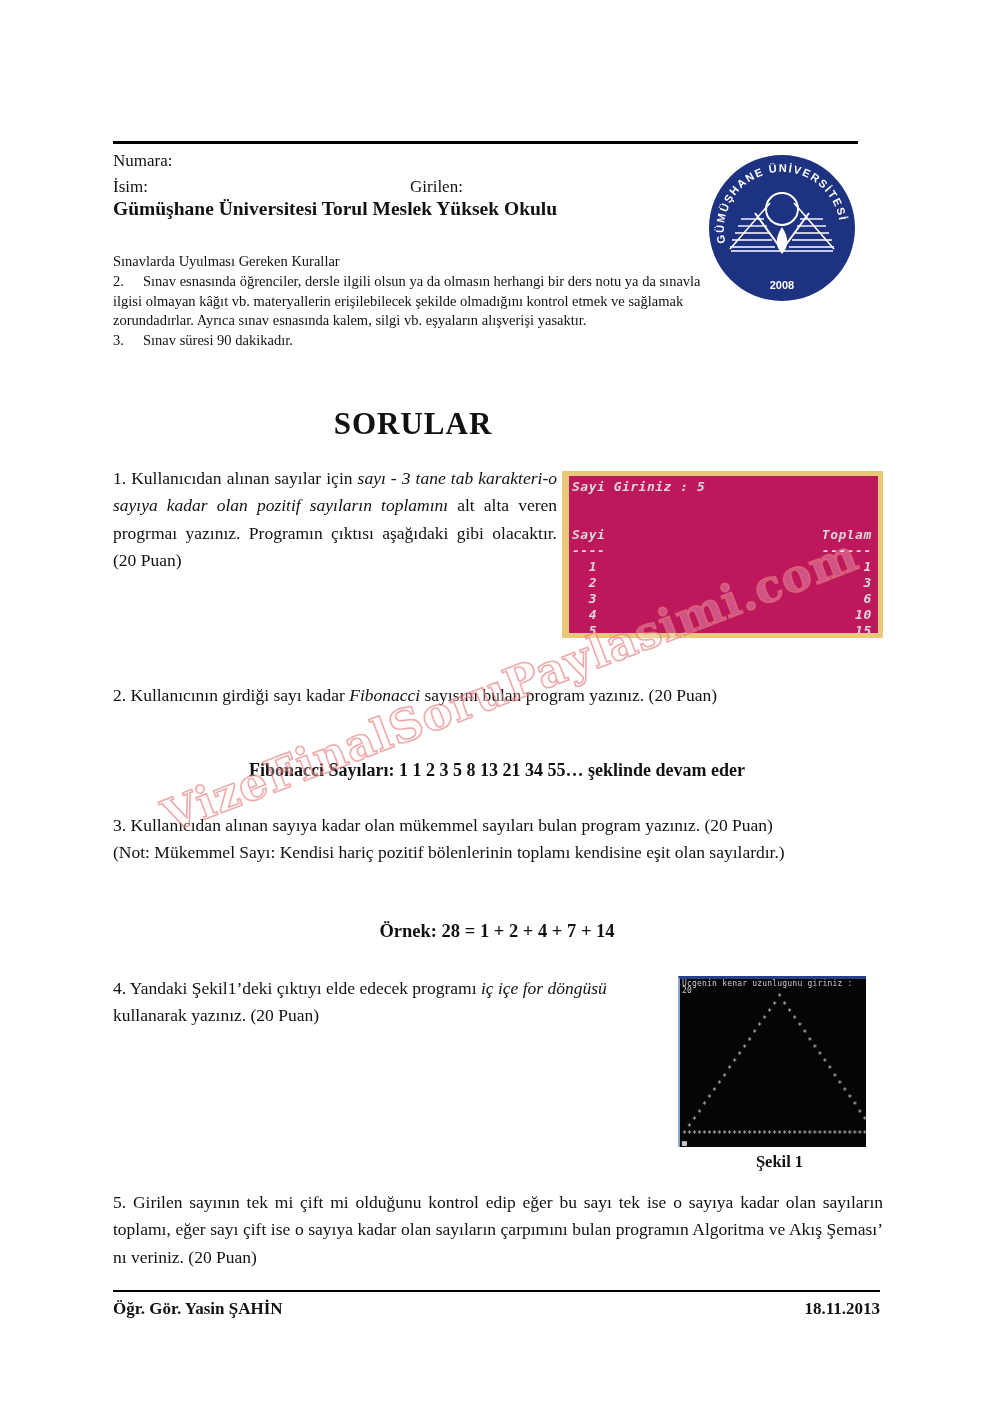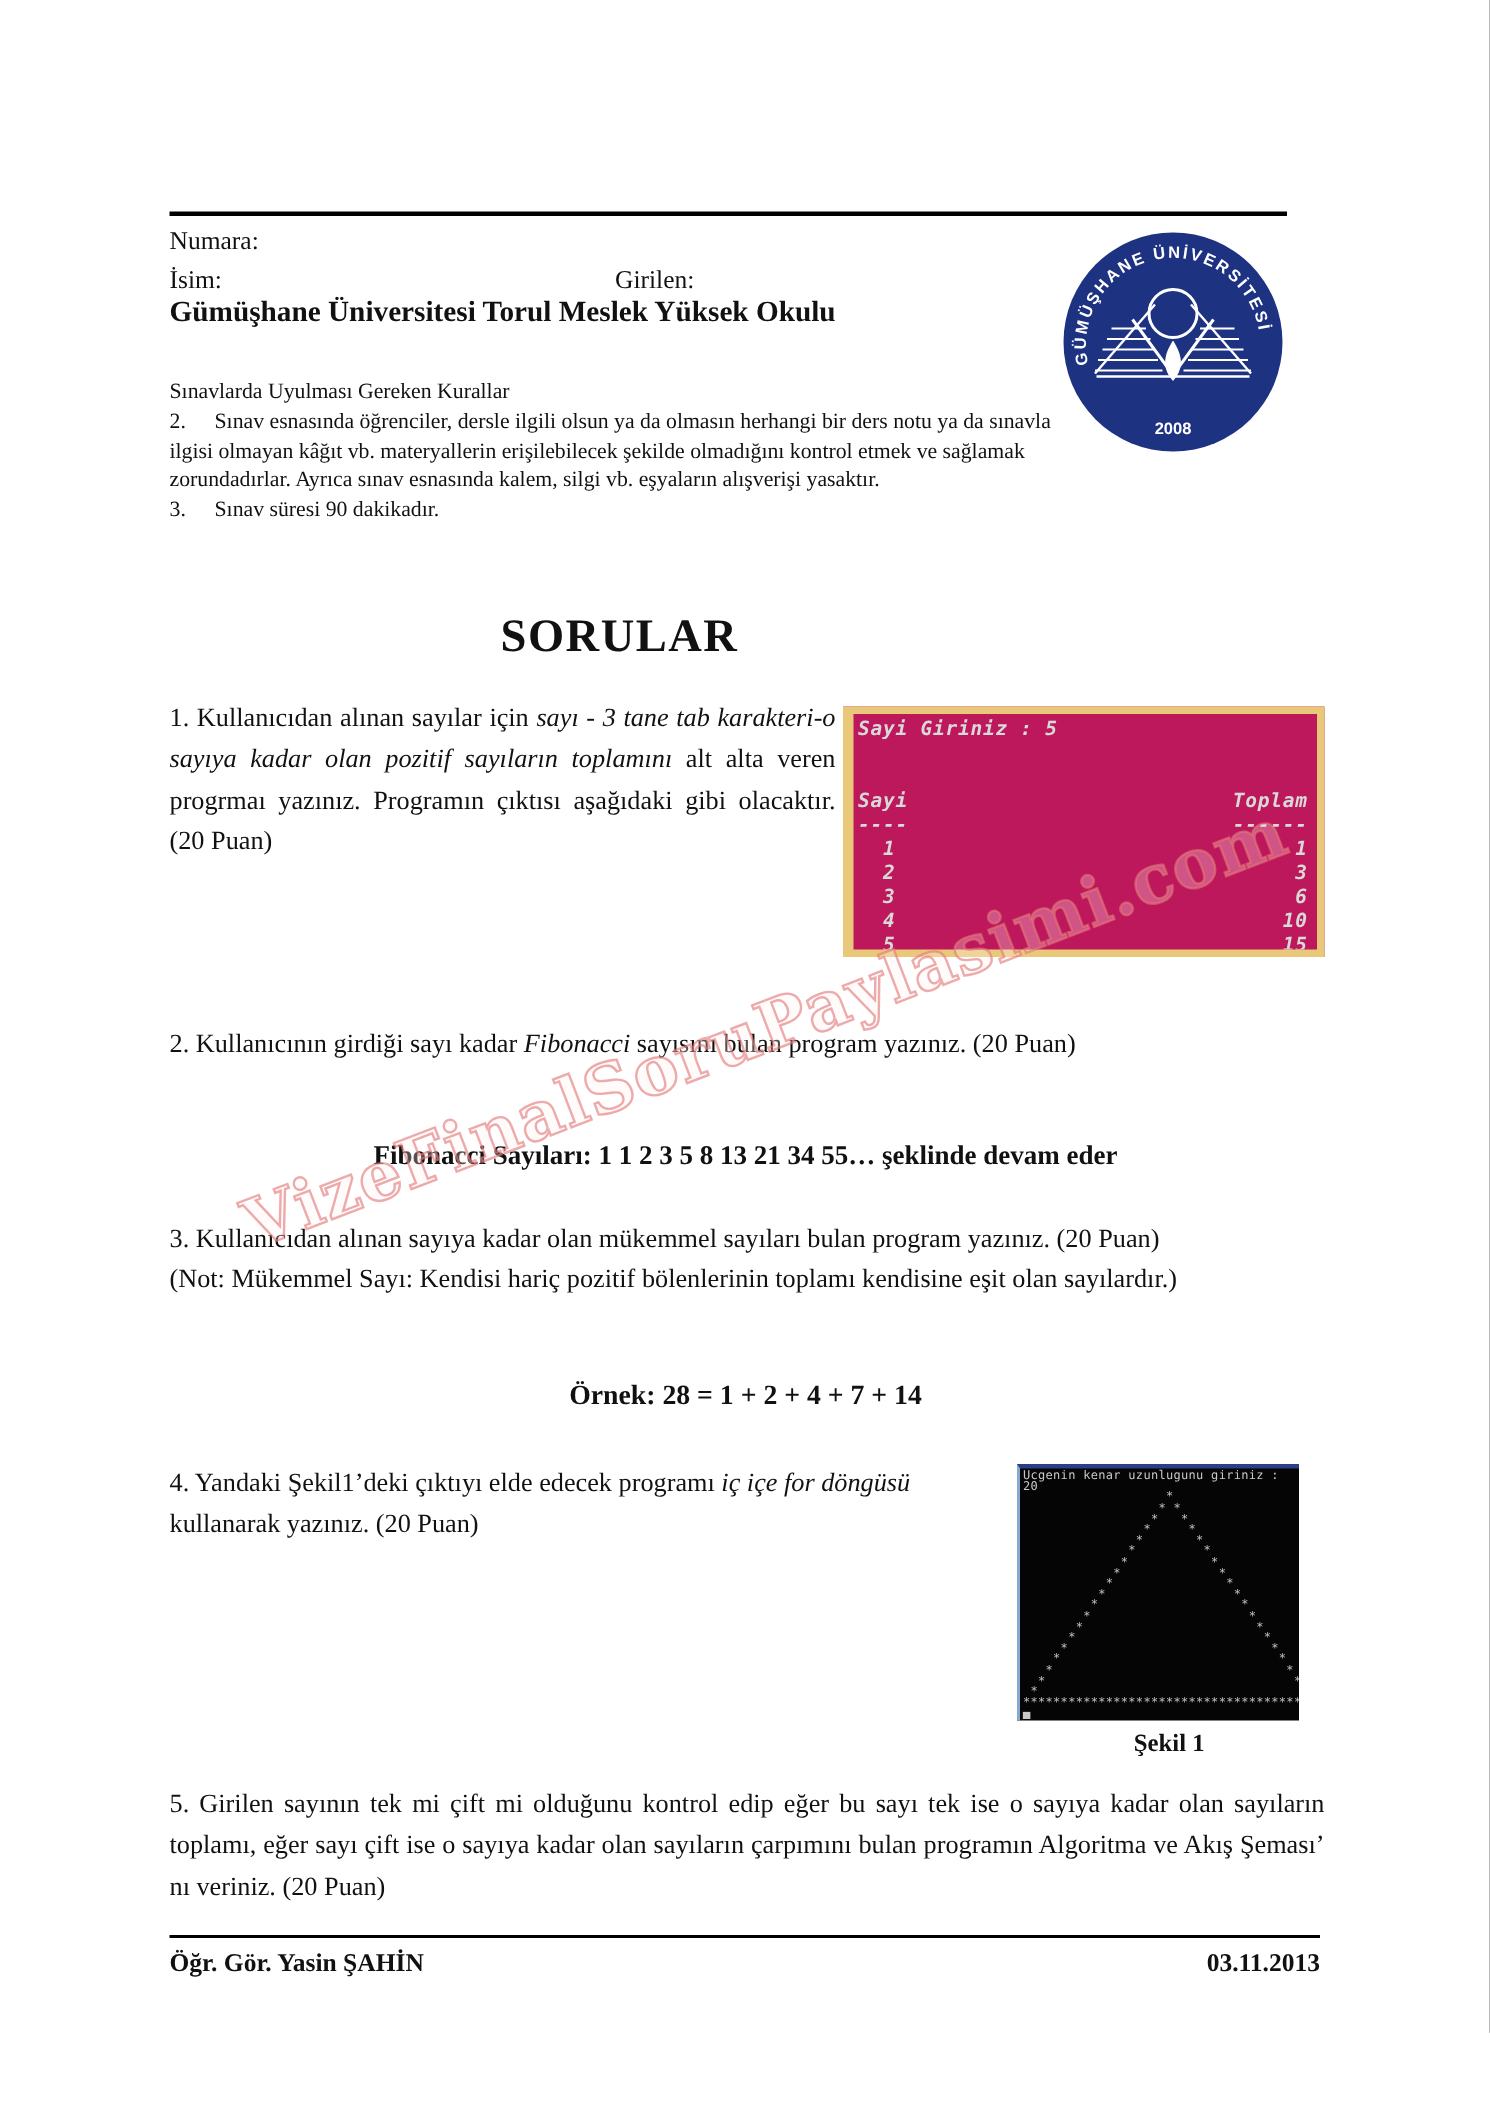--- a/index.html
+++ b/index.html
@@ -162,19 +162,19 @@
 ***************************************
 ▄</pre>
   </div>
 
   <div class="abs sekil">Şekil 1</div>
 
   <div class="abs para q5"><span class="b">5.</span><span> Girilen sayının tek mi çift mi olduğunu kontrol edip eğer bu sayı tek ise o sayıya kadar olan sayıların toplamı, eğer sayı çift ise o sayıya kadar olan sayıların çarpımını bulan programın Algoritma ve Akış Şeması’ nı veriniz. </span><span class="b">(20 Puan)</span></div>
 
   <div class="abs hr-bottom"></div>
   <div class="abs footer-author">Öğr. Gör. Yasin ŞAHİN</div>
-  <div class="abs footer-date">03.11.2013</div>
+  <div class="abs footer-date">18.11.2013</div>
 
   <div class="abs watermark">
     <span>VizeFinalSoruPaylasimi.com</span>
   </div>
 
 </div>
 
 </body></html>

